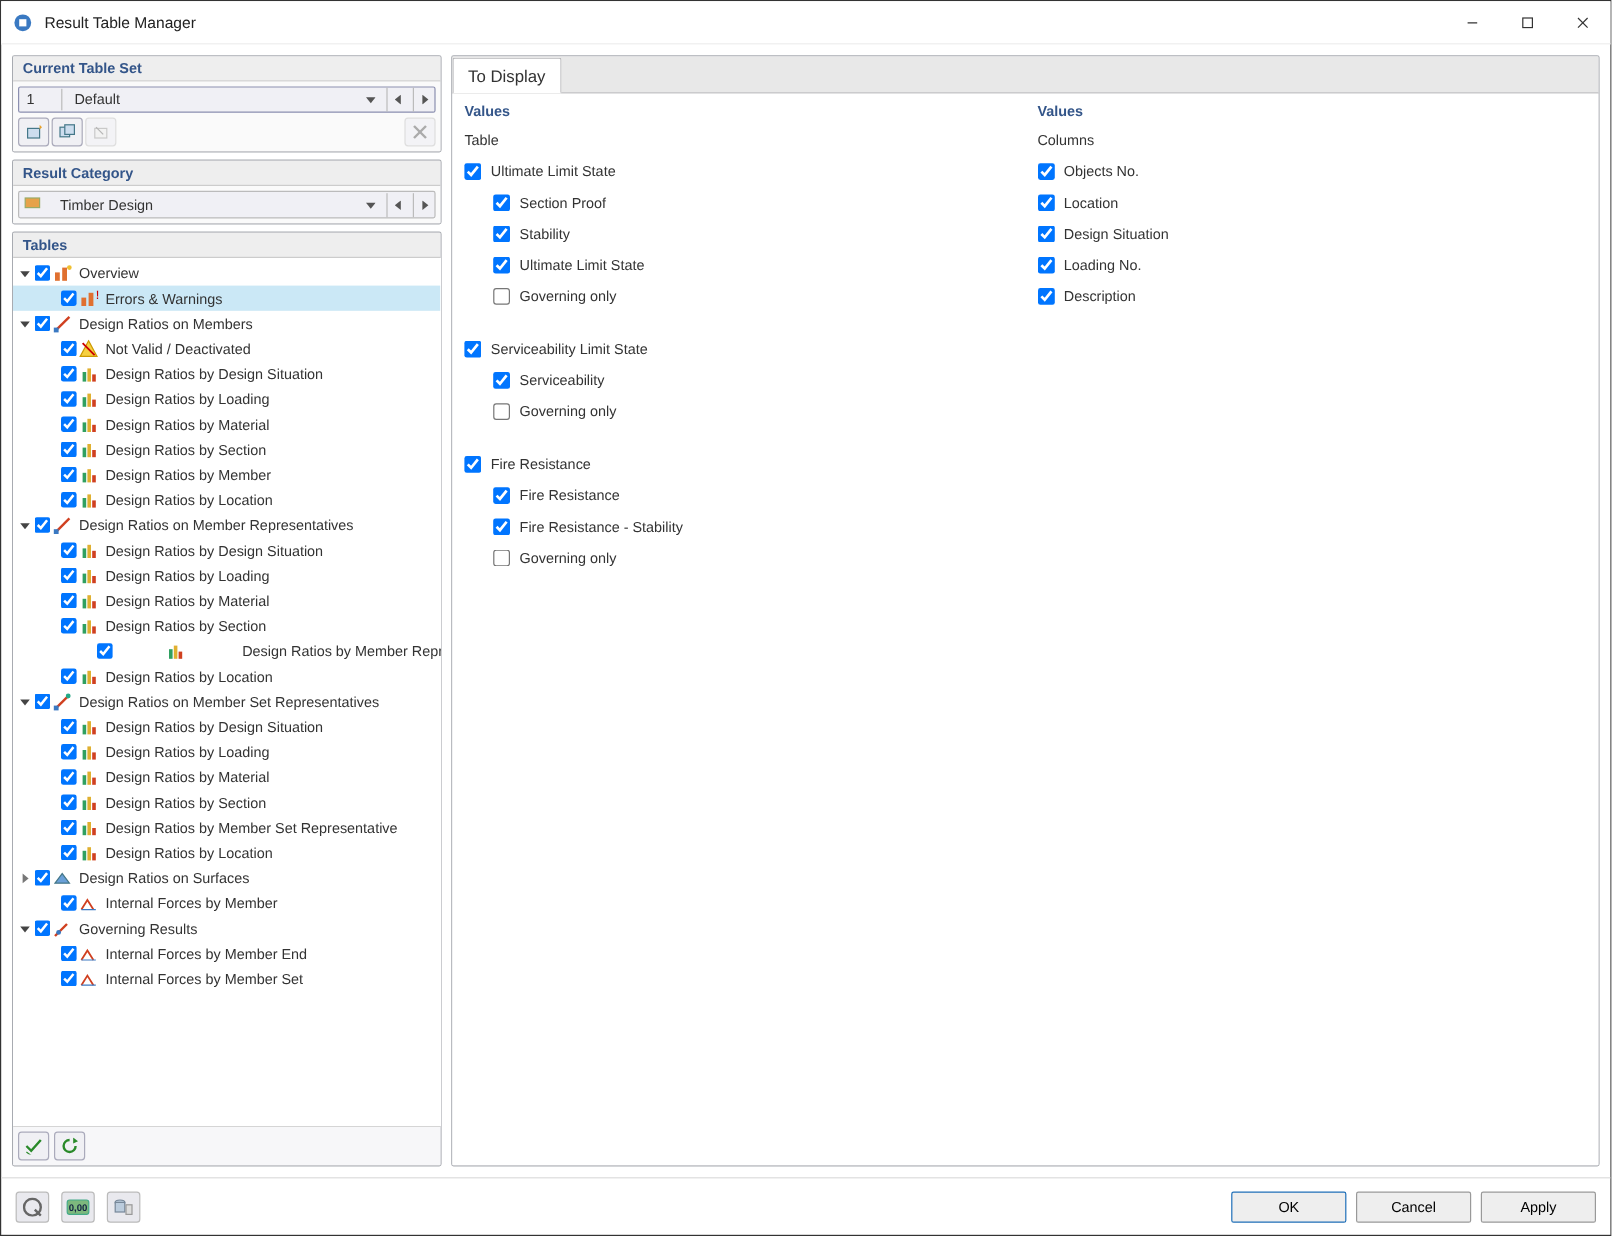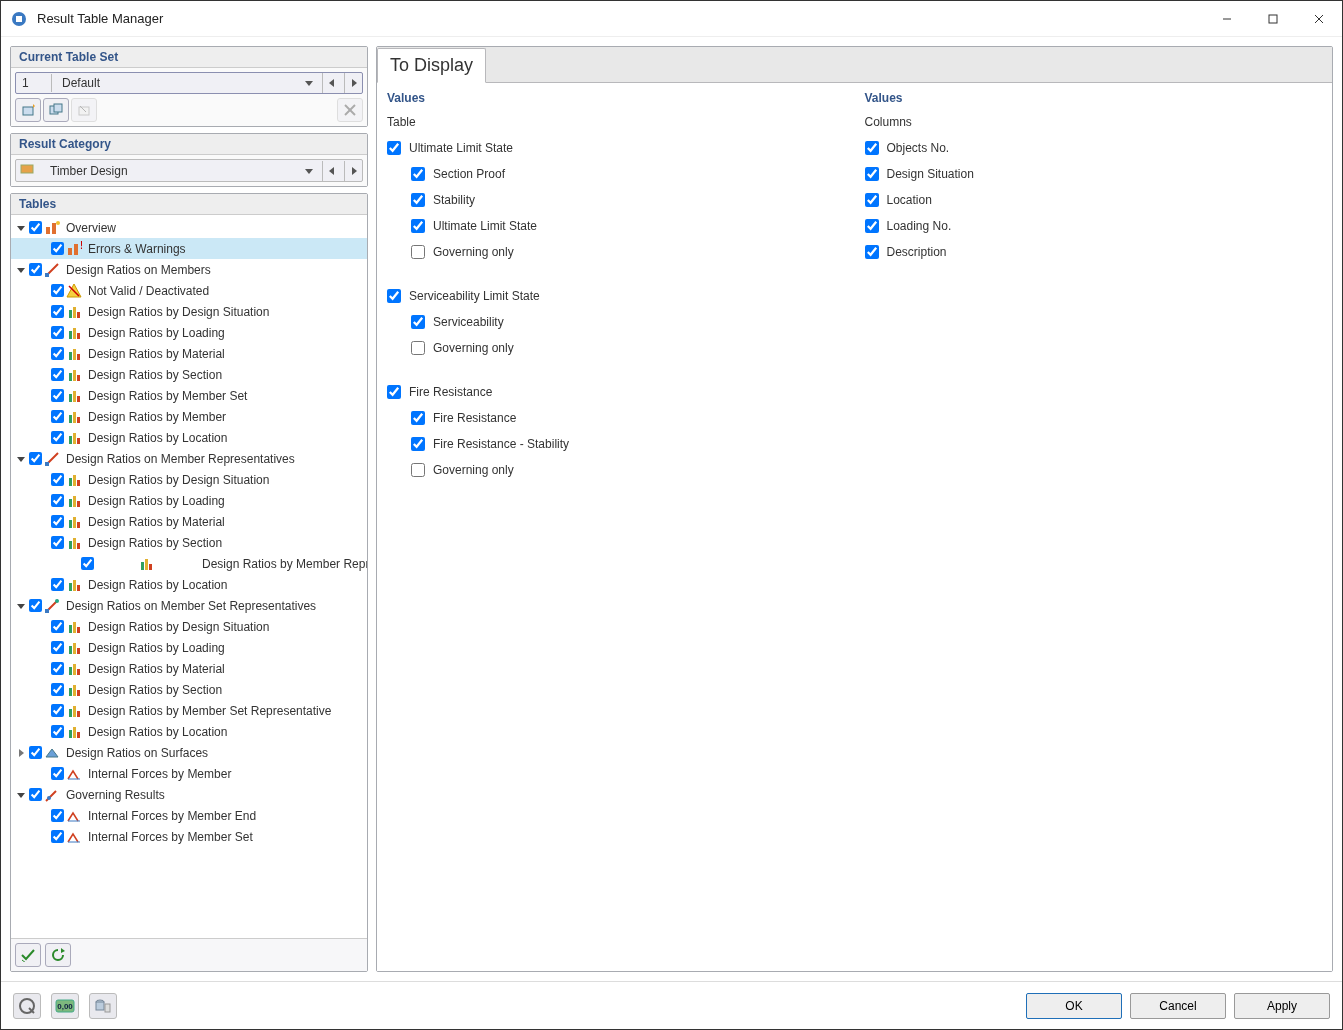--- a/index.html
+++ b/index.html
@@ -31,21 +31,21 @@
   .treeRow { display:flex; align-items:center; height:21px; padding-left:4px; gap:2px; }
   .treeRow.sel { background:#cbe8f6; }
   .toggle { width:12px; height:12px; display:flex; align-items:center; justify-content:center; color:#555; }
   .toggle.none { visibility:hidden; }
   .chk { width:13px; height:13px; }
   .ticon { width:16px; height:16px; display:flex; align-items:center; justify-content:center; }
   .tlabel { padding-left:4px; white-space:nowrap; }
   .treeFooter { border-top:1px solid #ccc; padding:4px; background:#f7f7f9; display:flex; gap:4px; }
   .rightcol { flex:1; display:flex; flex-direction:column; border:1px solid #a8abb1; border-radius:2px; min-height:0;}
   .tabs { display:flex; background:#e8e8e8; border-bottom:1px solid #b8b8bb; }
-  .tab { padding:6px 12px; font-size:18px;text-align:center; }
+  .tab { padding:6px 12px; font-size:14px;text-align:center; }
   .tab.active { background:#fff; border:1px solid #b8b8bb; border-bottom:1px solid #fff; position:relative; top:1px; border-radius:2px 2px 0 0;}
   .displayBody { flex:1; display:flex; padding:4px 10px; gap:20px; background:#fff;justify-content:flex-end; }
   .valuesCol { flex:1; }
   .colHeader { color:#335589; font-weight:bold; font-size:12px; padding:4px 0 8px 0; }
   .subHeader { color:#333; padding:2px 0 6px 0; }
   .chkrow { display:flex; align-items:center; gap:8px; height:26px; }
   .chkrow.child { padding-left: 24px; }
   .chkrow input { width:14px; height:14px; }
   .footer { height:48px; border-top:1px solid #ddd; display:flex; align-items:center; padding:0 12px; gap:10px; }
   .footer .left { display:flex; gap:10px;}
@@ -284,32 +284,20 @@
             <div class="treeRow" style="padding-left: 26px;">
               <span class="toggle none"></span>
               <input type="checkbox" class="chk" checked="" style="">
               <span class="ticon">
                 <svg width="16" height="16">
                   <rect x="3" y="6" width="3" height="8" fill="#30a060"></rect>
                   <rect x="7" y="3" width="3" height="11" fill="#e0b030"></rect>
                   <rect x="11" y="8" width="3" height="6" fill="#d04020"></rect>
                 </svg>
               </span>
-              <span class="tlabel">Design Ratios by Member Set</span>
-            </div>
-            <div class="treeRow" style="padding-left: 26px;">
-              <span class="toggle none"></span>
-              <input type="checkbox" class="chk" checked="" style="">
-              <span class="ticon">
-                <svg width="16" height="16">
-                  <rect x="3" y="6" width="3" height="8" fill="#30a060"></rect>
-                  <rect x="7" y="3" width="3" height="11" fill="#e0b030"></rect>
-                  <rect x="11" y="8" width="3" height="6" fill="#d04020"></rect>
-                </svg>
-              </span>
               <span class="tlabel">Design Ratios by Member</span>
             </div>
             <div class="treeRow" style="padding-left: 26px;">
               <span class="toggle none"></span>
               <input type="checkbox" class="chk" checked="" style="">
               <span class="ticon">
                 <svg width="16" height="16">
                   <rect x="3" y="6" width="3" height="8" fill="#30a060"></rect>
                   <rect x="7" y="3" width="3" height="11" fill="#e0b030"></rect>
                   <rect x="11" y="8" width="3" height="6" fill="#d04020"></rect>
@@ -636,25 +624,25 @@
         <div class="valuesCol">
           <div class="colHeader">Values</div>
           <div class="subHeader">Columns</div>
           <div id="colsContainer">
               <div class="chkrow">
                 <input type="checkbox" checked="" style="">
                 <span>Objects No.</span>
               </div>
               <div class="chkrow">
                 <input type="checkbox" checked="" style="">
+                <span>Location</span>
+              </div>
+              <div class="chkrow">
+                <input type="checkbox" checked="" style="">
                 <span>Design Situation</span>
-              </div>
-              <div class="chkrow">
-                <input type="checkbox" checked="" style="">
-                <span>Location</span>
               </div>
               <div class="chkrow">
                 <input type="checkbox" checked="" style="">
                 <span>Loading No.</span>
               </div>
               <div class="chkrow">
                 <input type="checkbox" checked="" style="">
                 <span>Description</span>
               </div>
             </div>

